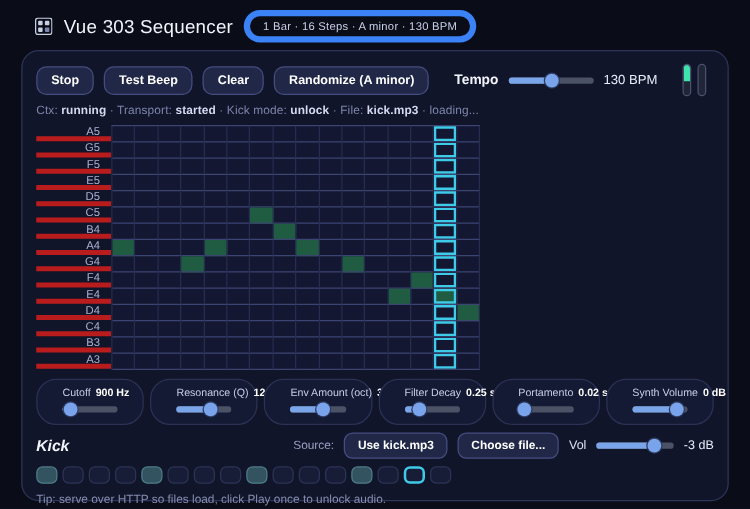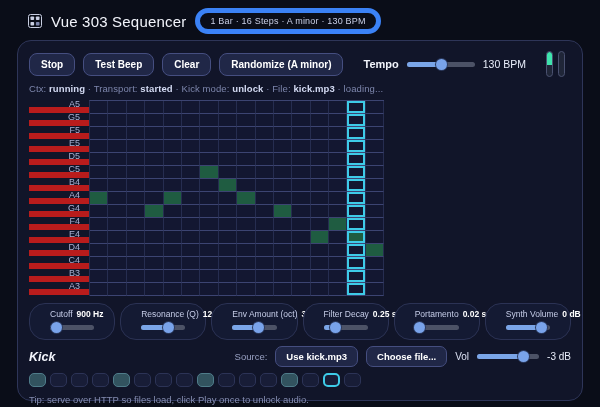--- a/index.html
+++ b/index.html
@@ -31,21 +31,21 @@
   .slider .thumb{position:absolute;top:0;width:11px;height:11px;border-radius:50%;background:#79a3ea;box-shadow:0 0 0 1px #2c3a5e;}
   .tempo-slider{width:68px;}
   .bpm{font-size:10.5px;color:#e9edfa;}
   .meter{margin-left:auto;display:flex;gap:5px;padding-right:6px;align-items:center;}
   .meter-bar{width:7px;height:26px;border:1px solid #4a5170;border-radius:4px;background:#202638;overflow:hidden;position:relative;box-sizing:border-box;}
   .meter-fill{position:absolute;top:0;left:0;right:0;height:55%;background:var(--meter-green,#3fe3ad);border-radius:3px 3px 0 0;}
   .status{margin-top:6px;font-size:9.5px;color:#7d86ac;letter-spacing:.1px;}
   .status b{color:#d3daf2;}
   .pianoroll{display:flex;margin-top:6px;}
   .row-labels{width:60px;}
-  .rlabel{height:13px;box-sizing:border-box;border-bottom:6px solid #b91c1c;display:flex;align-items:center;justify-content:flex-end;padding-right:9px;font-size:9px;color:#aab1d2;}
+  .rlabel{height:13px;box-sizing:border-box;border-bottom:4px solid #b91c1c;display:flex;align-items:center;justify-content:flex-end;padding-right:9px;font-size:9px;color:#aab1d2;}
   .grid{
     display:grid;grid-template-columns:repeat(16,18.4px);grid-auto-rows:13px;
     background:#131731;border-left:1px solid #262d50;border-top:1px solid #3c4472;
     align-self:flex-start;
   }
   .cell{box-sizing:border-box;border-right:1px solid #262d50;border-bottom:1px solid #3c4472;}
   .cell.note{background:var(--note-green,#1f5c41);}
   .cell.cur{box-shadow:inset 0 0 0 2px var(--accent,#3ecbe8);}
   .controls{display:flex;gap:5px;margin-top:7px;}
   .ctrl{flex:1;background:#141a33;border:1px solid #2b3254;border-radius:16px;padding:5px 20px 6px;min-width:0;}

